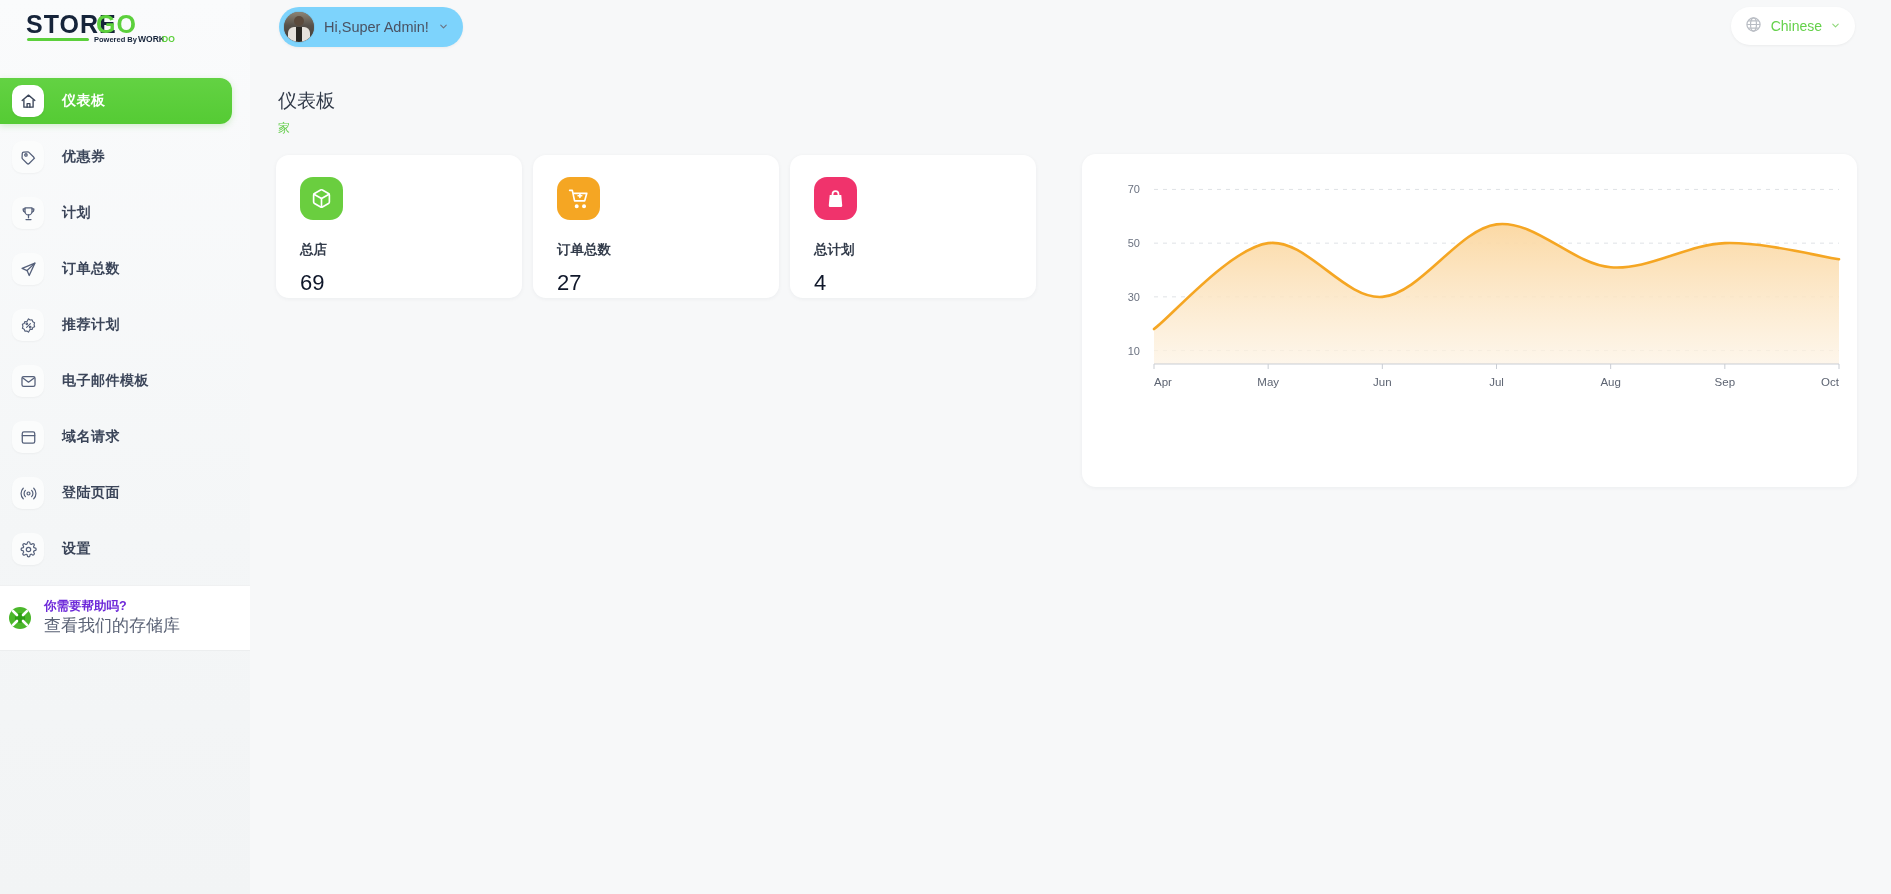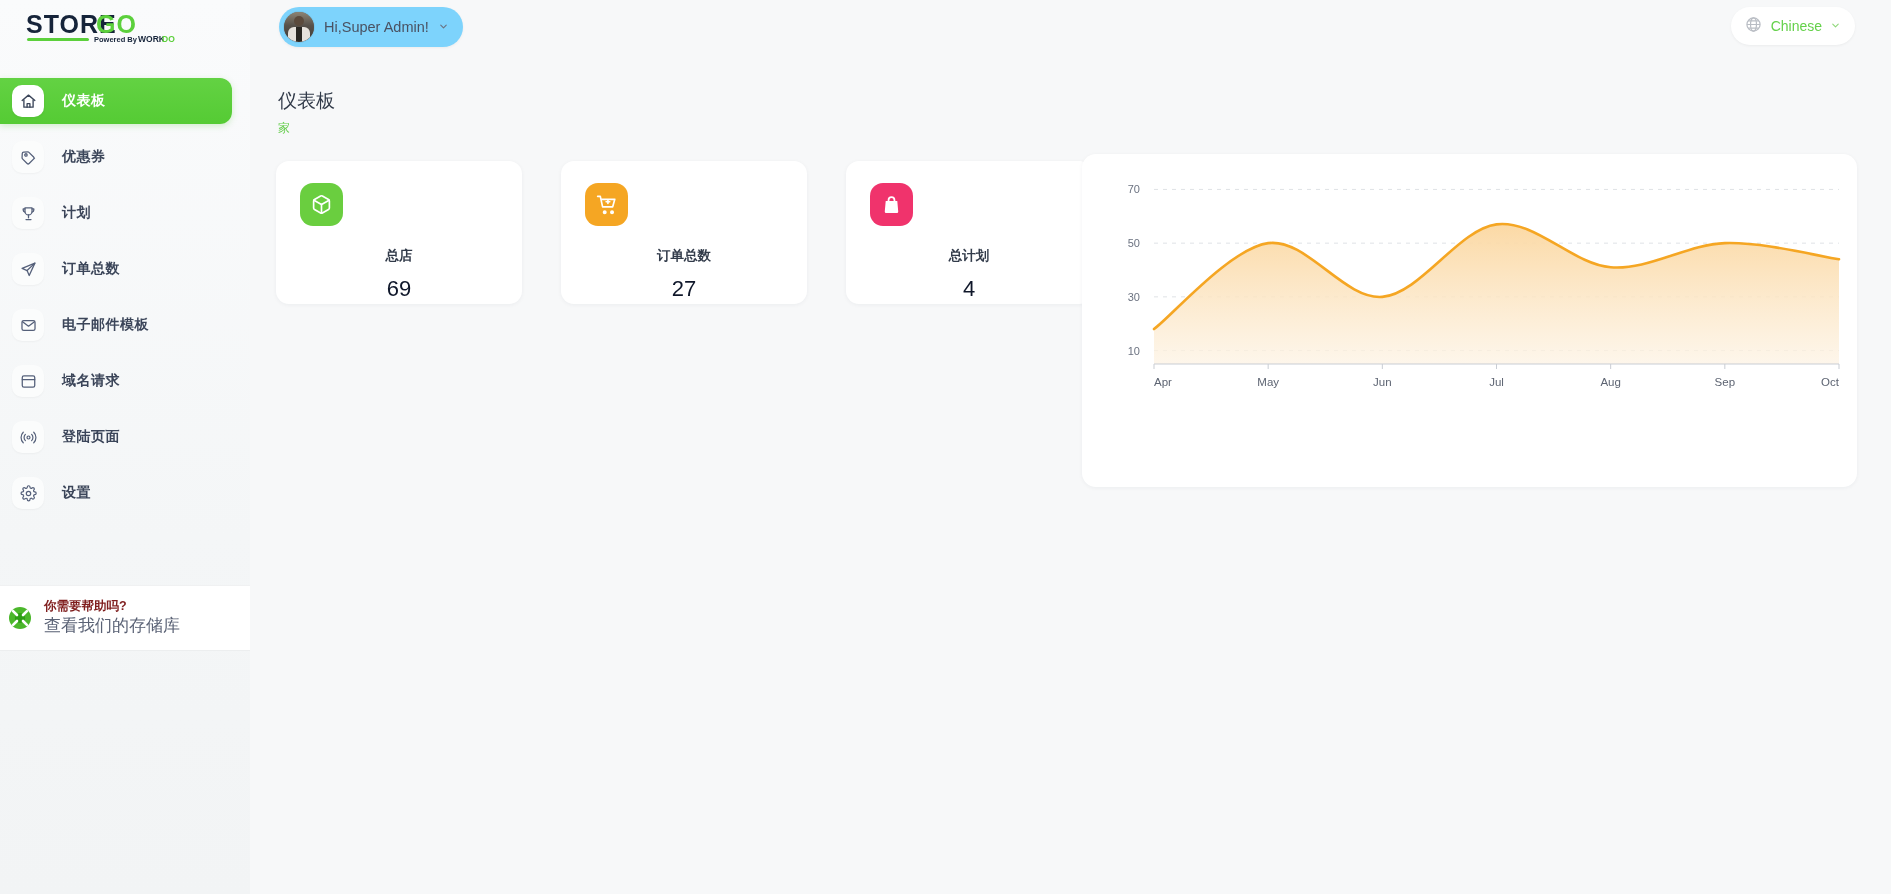--- a/index.html
+++ b/index.html
@@ -67,21 +67,21 @@
     position: absolute; left: 0; bottom: 243px;
     width: 250px; height: 66px;
     background: #ffffff;
     display: flex; align-items: center;
     padding-left: 8px;
     border-top: 1px solid #f0f1f2;
     border-bottom: 1px solid #eceeef;
   }
   .help-icon { width: 24px; height: 24px; min-width:24px; }
   .help-text { margin-left: 12px; line-height: 1.35; }
-  .help-title { font-size: 12.5px; font-weight: bold; color: #7f1d1d; }
+  .help-title { font-size: 12.5px; font-weight: bold; color: #6d28d9; }
   .help-sub { font-size: 17px; color: #5a6275; }
 
   
   .topbar {
     position: absolute; left: 250px; top: 0;
     width: 1641px; height: 56px;
     background: #f7f8f9;
   }
   .user-chip {
     position: absolute; left: 29px; top: 7px;
@@ -123,21 +123,21 @@
     cursor: pointer;
   }
   .lang-text { margin: 0 8px 0 9px; font-size: 14px; color: #64d14a; }
 
   
   .page-head { position: absolute; left: 278px; top: 88px; }
   .page-title { font-size: 19px; color: #313a49; font-weight: normal; }
   .crumb { margin-top: 6px; font-size: 12px; color: #63cc4a; cursor: pointer; }
 
   
-  .cards { position: absolute; left: 276px; top: 161px; display: flex; gap: 39px; text-align: center; }
+  .cards { position: absolute; left: 276px; top: 155px; display: flex; gap: 11px; }
   .card {
     width: 246px; height: 143px;
     background: #ffffff;
     border-radius: 13px;
     box-shadow: 0 1px 4px rgba(20,30,50,0.05);
     padding: 22px 24px 0 24px;
   }
   .card-icon {
     width: 43px; height: 43px; border-radius: 13px;
     display: flex; align-items: center; justify-content: center;
@@ -232,20 +232,31 @@
       <div class="nav-item">
         <span class="nav-icon">
           <svg width="17" height="17" viewBox="0 0 24 24" fill="none" stroke="#55607a" stroke-width="1.8" stroke-linecap="round" stroke-linejoin="round">
             <path d="M21 3 3 10.5l7 3 3 7z"></path>
               <path d="M21 3 10 13.5"></path>
           </svg>
         </span>
         <span class="nav-label">订单总数</span>
       </div>
 
+      <div class="nav-item">
+        <span class="nav-icon">
+          <svg width="17" height="17" viewBox="0 0 24 24" fill="none" stroke="#55607a" stroke-width="1.6" stroke-linecap="round" stroke-linejoin="round">
+            <path d="M12 2.6l2.3 1.7 2.8-.3 1 2.7 2.5 1.3-.7 2.8.7 2.8-2.5 1.3-1 2.7-2.8-.3L12 21.4l-2.3-1.7-2.8.3-1-2.7-2.5-1.3.7-2.8-.7-2.8 2.5-1.3 1-2.7 2.8.3z"></path>
+            <path d="M9.3 14.7 14.7 9.3"></path>
+              <circle cx="9.6" cy="9.6" r="1.1"></circle>
+              <circle cx="14.4" cy="14.4" r="1.1"></circle>
+          </svg>
+        </span>
+        <span class="nav-label">推荐计划</span>
+      </div>
 
       <div class="nav-item">
         <span class="nav-icon">
           <svg width="17" height="17" viewBox="0 0 24 24" fill="none" stroke="#55607a" stroke-width="1.8" stroke-linecap="round" stroke-linejoin="round">
             <rect x="2.8" y="5" width="18.4" height="14" rx="2.4"></rect>
               <path d="M3.6 6.6 12 13l8.4-6.4"></path>
           </svg>
         </span>
         <span class="nav-label">电子邮件模板</span>
       </div>

